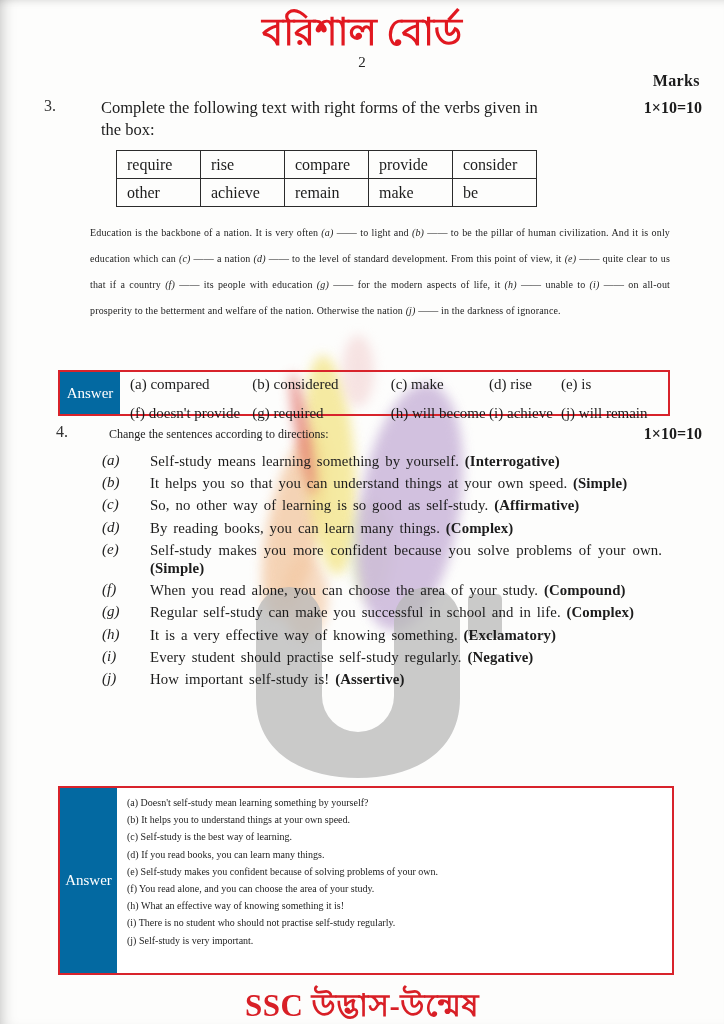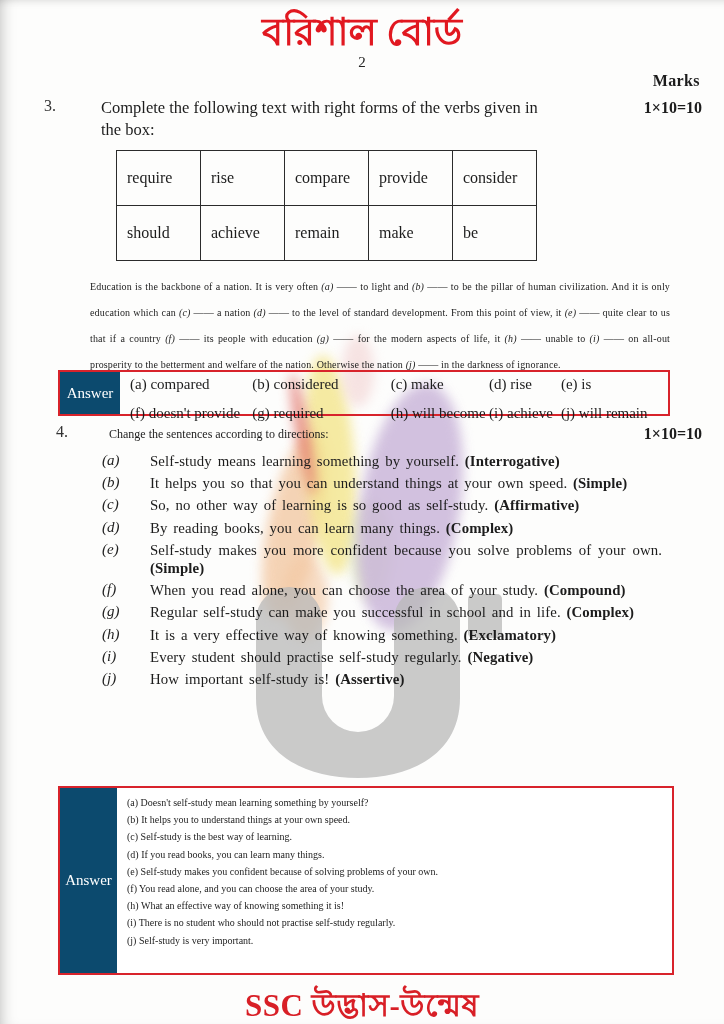--- a/index.html
+++ b/index.html
@@ -28,31 +28,31 @@
   .qrow { display:flex; }
   .qnum { width:46px; flex:none; font-size:16px; color:#333; }
   #q4 .qnum { width:42px; }
   .qmain { flex:1; }
   .promptline { display:flex; font-size:16.5px; line-height:22px;margin-left:11px; }
   .prompt-text { flex:1; }
   .marks-val { flex:none; font-size:16px; font-weight:bold; margin-left:10px; }
   
   .verbtable { border-collapse:collapse; margin:9px 0 0 26px; }
   .verbtable td { border:1.6px solid #2b2b2b; width:84px; height:28px;
-    padding:18px 10px; font-size:16px; }
+    padding:4px 10px; font-size:16px; }
   
   .passage { margin:13px 32px 0 0; font-size:10px; line-height:26px;
     text-align:justify; letter-spacing:.15px; }
   .passage em { font-style:italic; }
   
   .ansbox { position:absolute; left:58px; z-index:1; display:flex;
     border:2.2px solid #d8232b; background:transparent; }
   #ans1 { top:370px; width:612px; height:46px; }
   #ans2 { top:786px; width:616px; height:189px; background:#fff; }
-  .anslabel { flex:none; background:#0c4a6e; color:#fff; display:flex;
+  .anslabel { flex:none; background:#0369a1; color:#fff; display:flex;
     align-items:center; justify-content:center; font-size:15px; }
   #ans1 .anslabel { width:60px; }
   #ans2 .anslabel { width:57px; }
   .anscontent { flex:1; padding:3px 6px 2px 10px; }
   .ansgrid { display:grid; grid-template-columns:23% 26% 18.5% 13.5% 19%;
     row-gap:10px; font-size:15px; line-height:19px; }
   .anslines { font-size:10px; line-height:17.2px; padding-top:3px; }
   
   .qitems { margin-top:7px; padding-right:40px; }
   .qitem { display:flex; margin-bottom:4px; }
@@ -102,21 +102,21 @@
         <table class="verbtable">
           <tbody>
               <tr>
                 <td>require</td>
                 <td>rise</td>
                 <td>compare</td>
                 <td>provide</td>
                 <td>consider</td>
               </tr>
               <tr>
-                <td>should</td>
+                <td>other</td>
                 <td>achieve</td>
                 <td>remain</td>
                 <td>make</td>
                 <td>be</td>
               </tr>
             </tbody>
         </table>
         <div class="passage">Education is the backbone of a nation. It is very often <em>(a)</em> —— to light and <em>(b)</em> —— to be the pillar of human civilization. And it is only education which can <em>(c)</em> —— a nation <em>(d)</em> —— to the level of standard development. From this point of view, it <em>(e)</em> —— quite clear to us that if a country <em>(f)</em> —— its people with education <em>(g)</em> —— for the modern aspects of life, it <em>(h)</em> —— unable to <em>(i)</em> —— on all-out prosperity to the betterment and welfare of the nation. Otherwise the nation <em>(j)</em> —— in the darkness of ignorance.</div>
       </div>
     </div>

